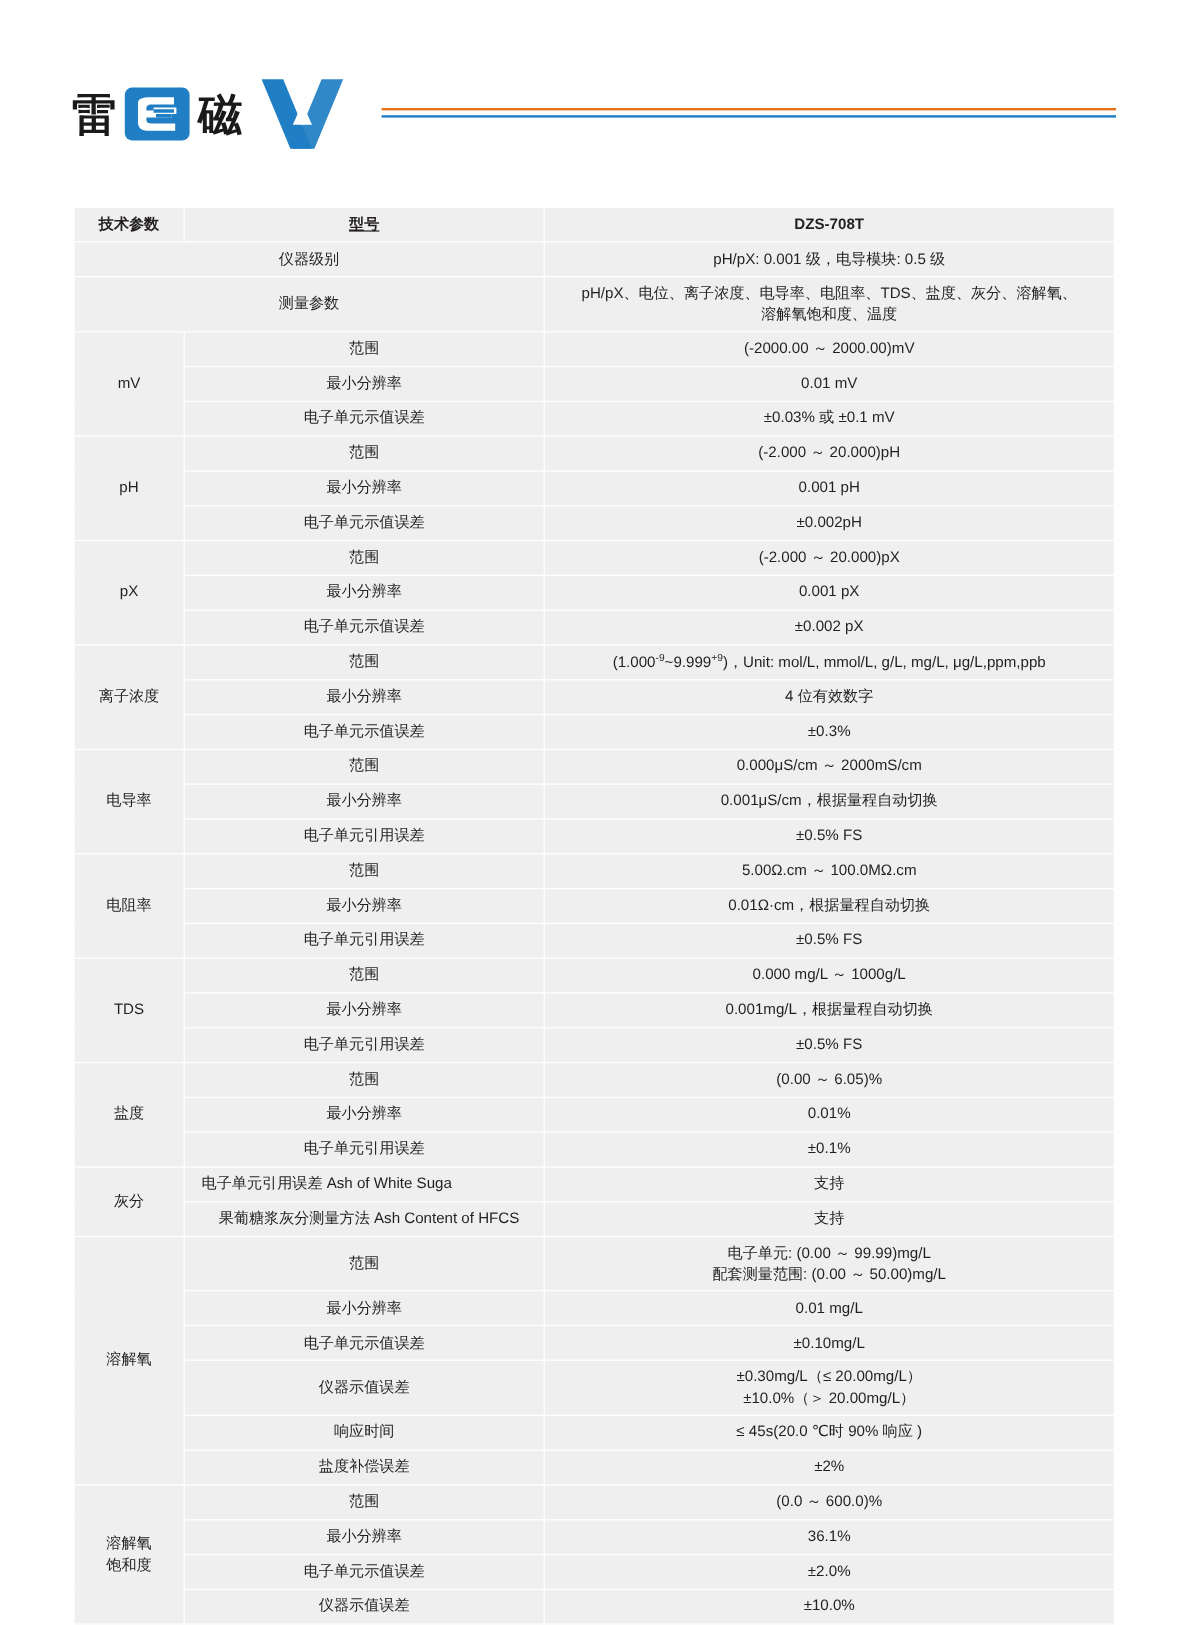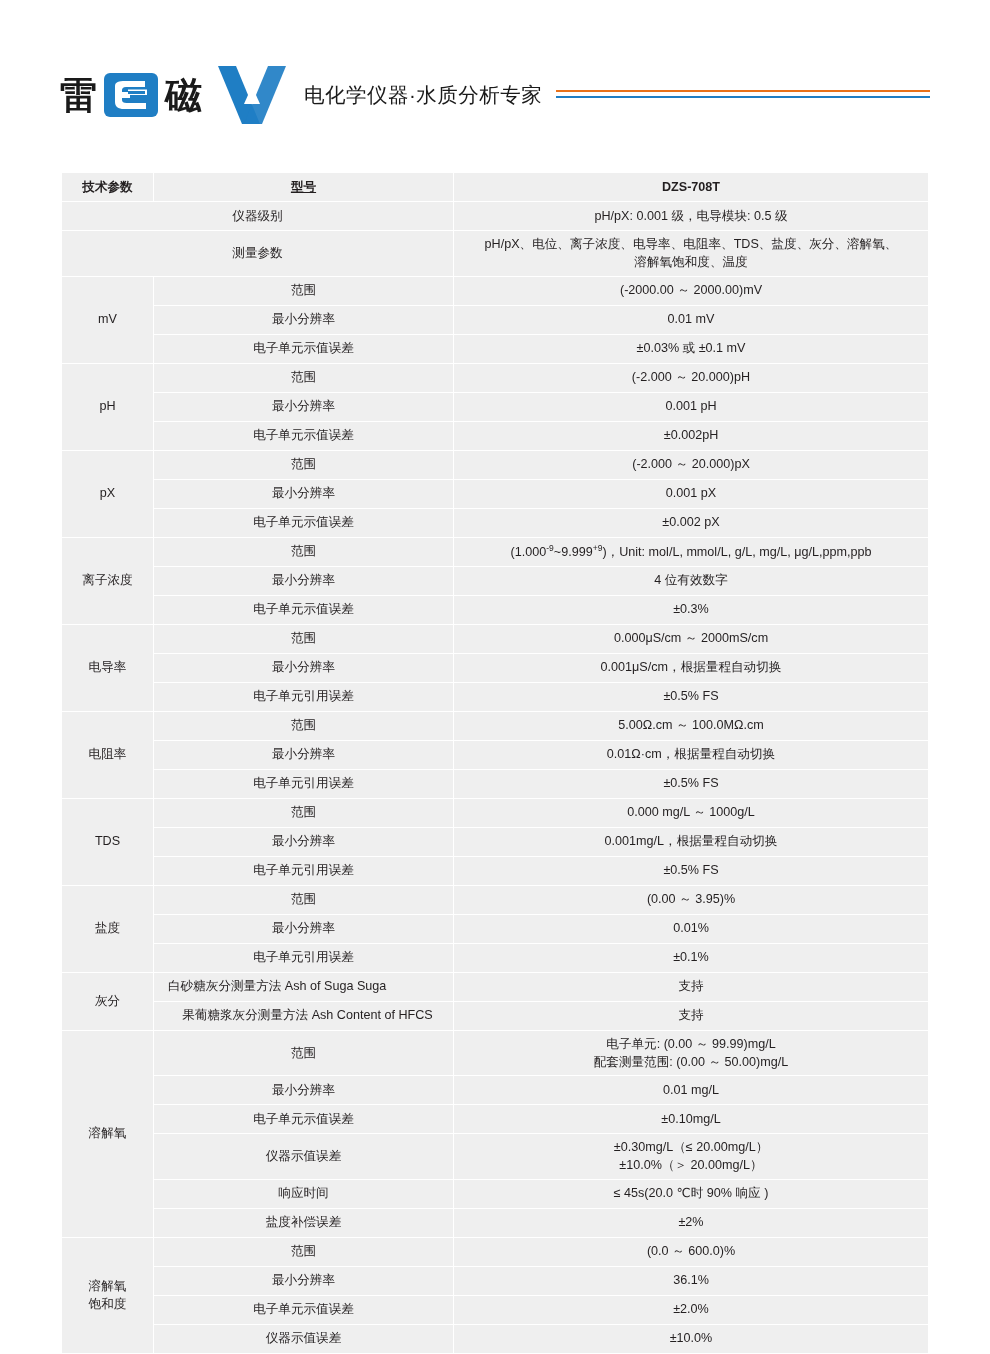--- a/index.html
+++ b/index.html
@@ -153,21 +153,20 @@
     </div>
 
     <div class="logo-x">
       <svg width="72" height="62" viewBox="0 0 72 62" aria-hidden="true">
         <path d="M2 2 L20 2 L44 60 L26 60 Z" fill="#1f7ec4"></path>
         <path d="M70 2 L52 2 L28 60 L46 60 Z" fill="#1f7ec4" opacity="0.92"></path>
         <path d="M36 22 L44 40 L28 40 Z" fill="#ffffff"></path>
       </svg>
     </div>
 
-    <div class="slogan">电化学仪器·水质分析专家</div>
 
     <div class="rule-wrap">
       <div class="rule-orange"></div>
       <div class="rule-blue"></div>
     </div>
   </div>
 
   <div class="table-wrap">
     <table class="spec">
       <colgroup>
@@ -278,33 +277,33 @@
             <td class="band-dark">最小分辨率</td>
             <td class="val">0.001mg/L，根据量程自动切换</td>
           </tr>
           <tr>
             <td class="band-light">电子单元引用误差</td>
             <td class="val">±0.5% FS</td>
           </tr>
           <tr>
             <td rowspan="3" class="cat">盐度</td>
             <td class="band-dark">范围</td>
-            <td class="val">(0.00 ～ 3.95)%</td>
+            <td class="val">(0.00 ～ 6.05)%</td>
           </tr>
           <tr>
             <td class="band-light">最小分辨率</td>
             <td class="val">0.01%</td>
           </tr>
           <tr>
             <td class="band-dark">电子单元引用误差</td>
             <td class="val">±0.1%</td>
           </tr>
           <tr>
             <td rowspan="2" class="cat">灰分</td>
-            <td class="band-light" style="text-align: left; padding-left: 14px;">白砂糖灰分测量方法 Ash of Suga Suga</td>
+            <td class="band-light" style="text-align: left; padding-left: 14px;">电子单元引用误差 Ash of White Suga</td>
             <td class="val">支持</td>
           </tr>
           <tr>
             <td class="band-dark" style="text-align: center; padding-left: 14px;">果葡糖浆灰分测量方法 Ash Content of HFCS</td>
             <td class="val">支持</td>
           </tr>
           <tr>
             <td rowspan="6" class="cat">溶解氧</td>
             <td class="band-light">范围</td>
             <td class="val">电子单元: (0.00 ～ 99.99)mg/L<br>配套测量范围: (0.00 ～ 50.00)mg/L</td>

